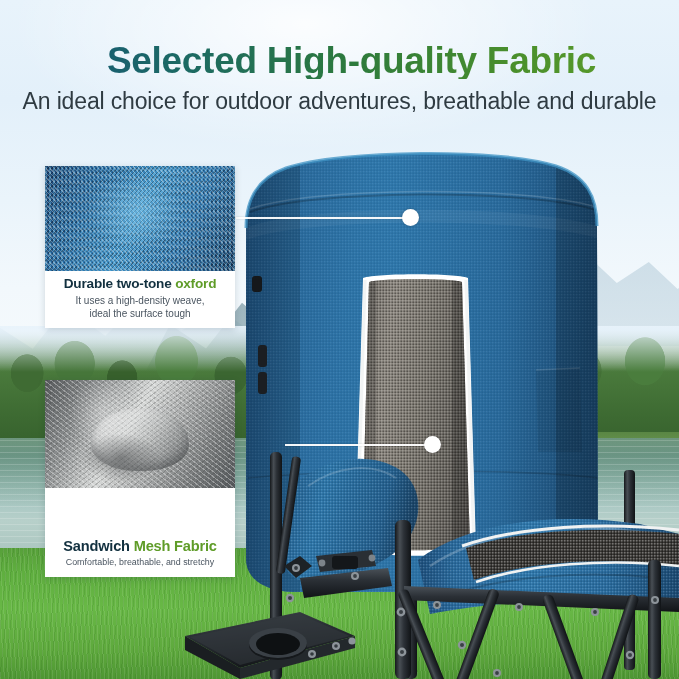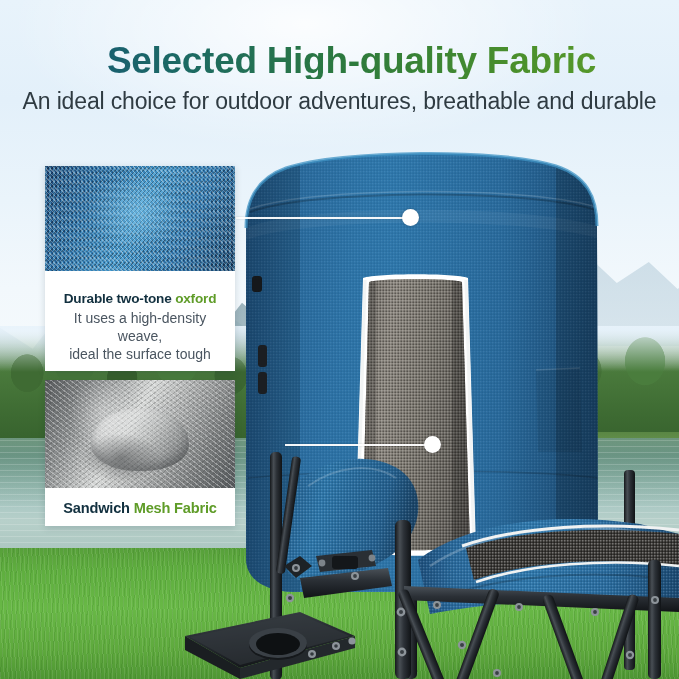--- a/index.html
+++ b/index.html
@@ -73,25 +73,25 @@
          font-size:37px;font-weight:bold;letter-spacing:-.3px;line-height:1;
          background:linear-gradient(90deg,#15557c 0%,#1c6a63 26%,#2d7a3c 50%,#4a8f2c 74%,#63a32a 100%);
          -webkit-background-clip:text;background-clip:text;color:transparent;
          -webkit-text-fill-color:transparent;}
   .subtitle{position:absolute;left:0;top:88px;width:679px;text-align:center;
          font-size:23px;color:#2f3b42;letter-spacing:-.15px;}
 
   
   .card{position:absolute;background:#fff;box-shadow:0 2px 7px rgba(20,40,60,.17);}
   .card .swatch{position:relative;overflow:hidden;}
-  .card .cap{padding:20px 6px 8px;text-align:center;}
+  .card .cap{padding:5px 6px 8px;text-align:center;}
   .cap-title{font-size:13.6px;font-weight:bold;line-height:1.15;letter-spacing:-.2px;}
   .cap-title .t1{color:#12303f;}
   .cap-title .t2{color:#5f9c28;}
-  .cap-sub{font-size:14px;color:#4a5560;line-height:1.3;margin-top:2px;}
+  .cap-sub{font-size:10px;color:#4a5560;line-height:1.3;margin-top:2px;}
 
   #card1{left:45px;top:166px;width:190px;}
   #card1 .swatch{height:105px;
     background:
       repeating-linear-gradient(48deg,rgba(255,255,255,.30) 0 1px,rgba(0,0,0,0) 1px 3px),
       repeating-linear-gradient(-48deg,rgba(0,0,0,.30) 0 1px,rgba(0,0,0,0) 1px 3px),
       repeating-linear-gradient(90deg,rgba(120,200,240,.40) 0 2px,rgba(0,0,0,0) 2px 4px),
       linear-gradient(115deg,#19406e 0%,#24649a 24%,#3d8fc4 48%,#2a6ca3 72%,#16395f 100%);}
   #card1 .swatch::after{content:"";position:absolute;inset:0;
       background:radial-gradient(ellipse 70px 54px at 48% 44%,rgba(140,210,245,.45),rgba(0,0,0,0) 70%);}
@@ -103,21 +103,21 @@
       repeating-linear-gradient(-38deg,rgba(60,60,60,.26) 0 1px,rgba(0,0,0,0) 1px 4px),
       linear-gradient(120deg,#575a5c 0%,#8b8e8f 22%,#d6d8d7 44%,#a8aaaa 62%,#76797a 82%,#53575a 100%);}
   #card2 .swatch::after{content:"";position:absolute;inset:0;
       background:
         radial-gradient(ellipse 58px 36px at 40% 72%,rgba(60,62,64,.55),rgba(0,0,0,0) 68%),
         radial-gradient(ellipse 46px 52px at 30% 30%,rgba(255,255,255,.30),rgba(0,0,0,0) 70%);}
   #card2 .swatch .fold{position:absolute;left:24%;top:26%;width:52%;height:58%;
       border-radius:50% 50% 46% 46%/58% 58% 42% 42%;
       background:linear-gradient(135deg,rgba(255,255,255,.55),rgba(190,193,193,.25) 55%,rgba(80,83,85,.45));
       box-shadow:inset 0 -6px 10px rgba(50,52,54,.4);}
-  #card2 .cap{padding:12px 6px 9px;}
+  #card2 .cap{padding:12px 6px 9px;margin-top:38px;}
   #card2 .cap-title{font-size:14.6px;}
   #card2 .cap-sub{font-size:8.9px;}
 
   
   .leader{position:absolute;height:2px;background:rgba(255,255,255,.95);
       box-shadow:0 0 2px rgba(0,0,0,.18);}
   .leader-dot{position:absolute;width:17px;height:17px;border-radius:50%;
       background:#fff;box-shadow:0 0 3px rgba(0,0,0,.25);}
   #leader1{left:236px;top:217px;width:178px;}
   #dot1{left:402px;top:209px;}
@@ -367,16 +367,19 @@
 
   <div class="card" id="card2">
     <div class="swatch">
       <div class="fold"></div>
     </div>
     <div class="cap">
       <div class="cap-title">
         <span class="t1">Sandwich</span>
         <span class="t2">Mesh Fabric</span>
       </div>
+      <div class="cap-sub">
+        <span>Comfortable, breathable, and stretchy</span>
+      </div>
     </div>
   </div>
 
 </div>
 
 </body></html>

